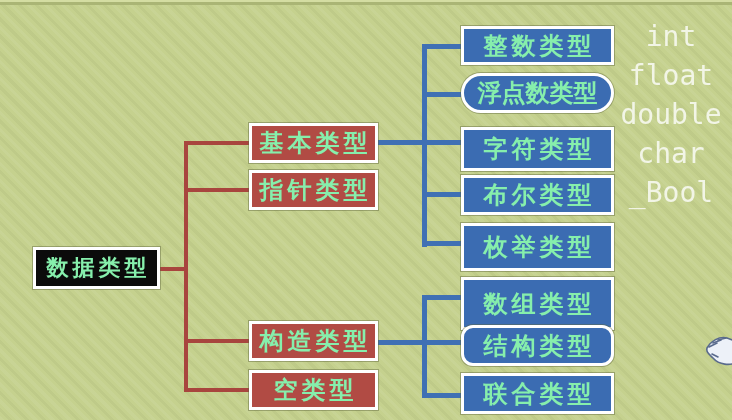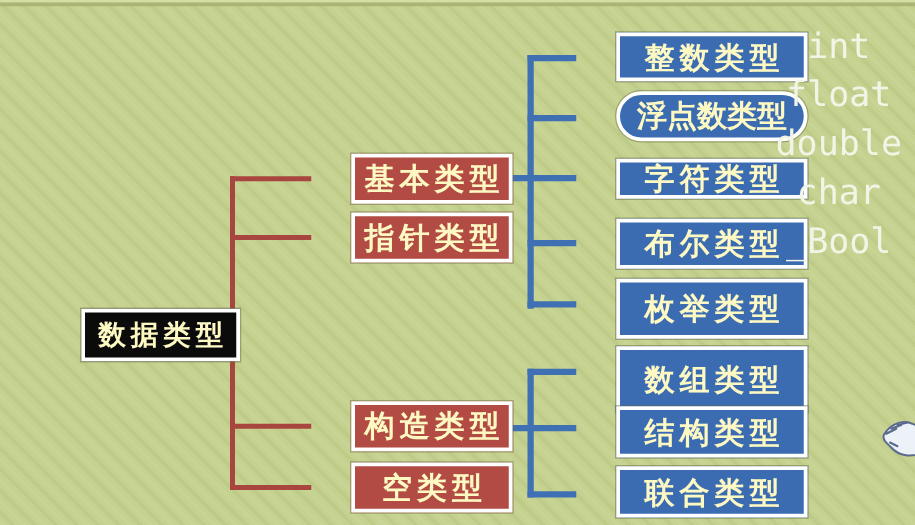--- a/index.html
+++ b/index.html
@@ -9,26 +9,25 @@
     background-image:repeating-linear-gradient(45deg,
       rgba(255,255,255,0.06) 0 3px, rgba(0,0,0,0) 3px 6px,
       rgba(86,96,48,0.06) 6px 9px, rgba(0,0,0,0) 9px 12px);
     font-family:"DejaVu Sans", sans-serif;
   }
   .top-strip-light{position:absolute;left:0;top:0;width:732px;height:2px;background:#d4dda2;}
   .top-strip-dark{position:absolute;left:0;top:2px;width:732px;height:3px;background:#aab575;}
 
   .node{
     position:absolute;display:flex;align-items:center;justify-content:center;
-    color:#fef9c3;font-weight:bold;box-sizing:border-box;
+    color:#86efac;font-weight:bold;box-sizing:border-box;
     border:3px solid #ffffff;
     box-shadow:0 0 0 1px rgba(96,102,60,0.45);
     letter-spacing:4px;text-indent:4px;
     white-space:nowrap;
-    margin-left:32px;
   }
   .root{left:33px;top:247px;width:127px;height:42px;background:#0b0b0b;font-size:22px;}
   .cat{left:249px;width:129px;height:40px;background:#b14b44;font-size:24px;}
   .sub{left:461px;width:153px;background:#3b6cb2;font-size:24px;}
   .sub.wide{letter-spacing:0;text-indent:0;border-radius:20px;}
 
   .line{position:absolute;}
   .rline{background:#a8453e;}
   .bline{background:#3f70b4;}
 
@@ -69,26 +68,26 @@
 
   <div class="node root">数据类型</div>
 
   <div class="node cat" style="top:123px;">基本类型</div>
   <div class="node cat" style="top:170px;">指针类型</div>
   <div class="node cat" style="top:321px;">构造类型</div>
   <div class="node cat" style="top:370px;">空类型</div>
 
   <div class="node sub" style="top:26px;height:39px;">整数类型</div>
   <div class="node sub wide" style="top:73px;height:40px;">浮点数类型</div>
-  <div class="node sub" style="top:127px;height:32px;">字符类型</div>
+  <div class="node sub" style="top:127px;height:44px;">字符类型</div>
   <div class="node sub" style="top:175px;height:40px;">布尔类型</div>
   <div class="node sub" style="top:223px;height:48px;">枚举类型</div>
 
   <div class="node sub" style="top:277px;height:53px;">数组类型</div>
-  <div class="node sub" style="top:325px;height:41px;">结构类型</div>
+  <div class="node sub" style="top:325px;height:41px;border-radius:12px;">结构类型</div>
   <div class="node sub" style="top:373px;height:41px;">联合类型</div>
 
   <div class="kwcol">
     <div class="kw">int</div>
     <div class="kw">float</div>
     <div class="kw">double</div>
     <div class="kw">char</div>
     <div class="kw">_Bool</div>
   </div>
 

